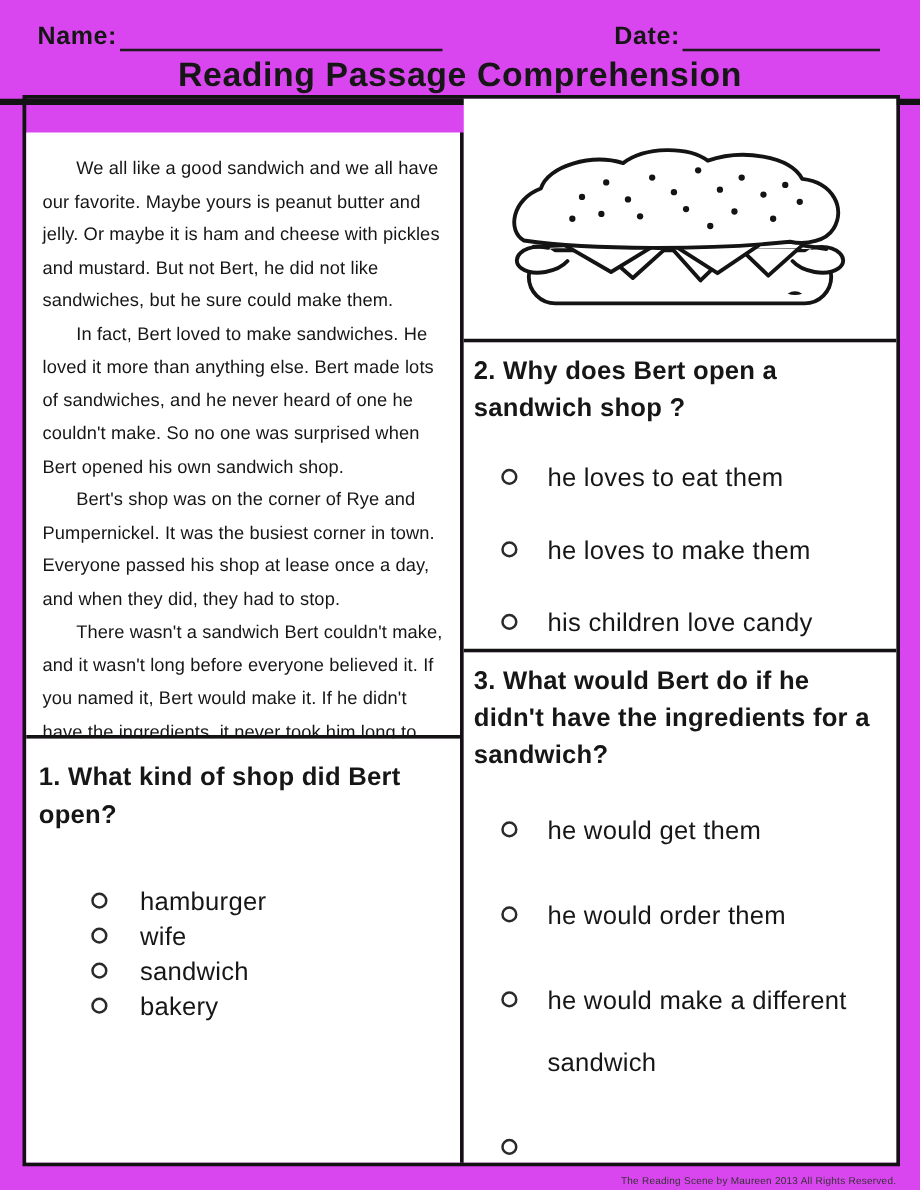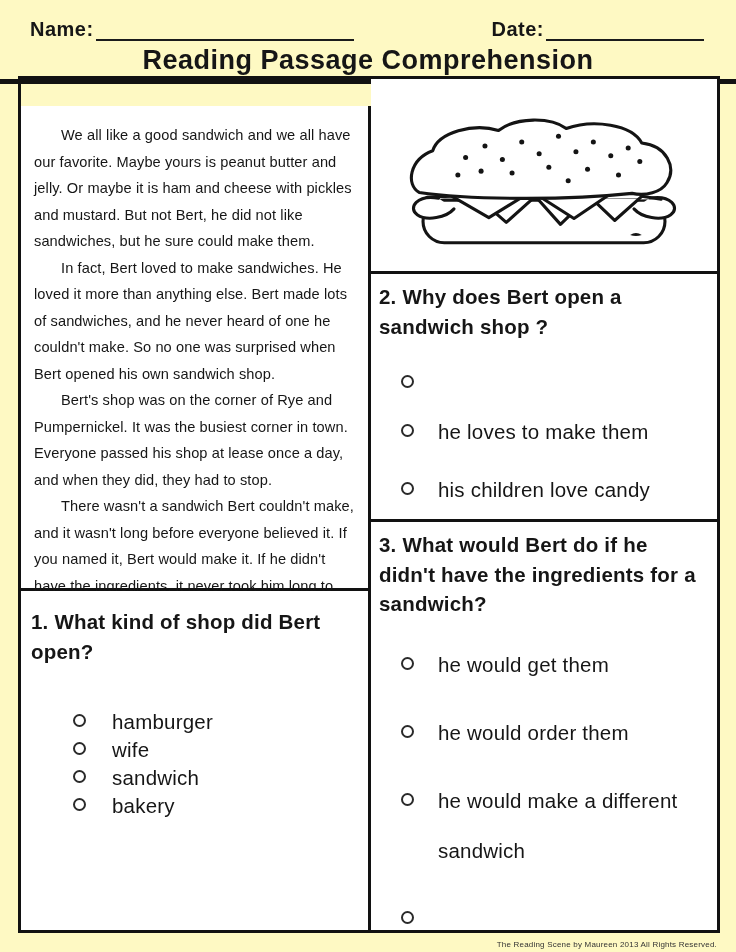--- a/index.html
+++ b/index.html
@@ -1,20 +1,20 @@
 <!DOCTYPE html>
 <html><head>
 <meta charset="utf-8">
 <style>
   * { margin:0; padding:0; box-sizing:border-box; }
   html,body { background:#ffffff; }
   .sheet {
     position:relative;
     width:736px; height:952px;
-    background:#fef9c3;
+    background:#d946ef;
     color:#161616;
     font-family:"Liberation Sans", sans-serif;
     overflow:hidden;
   }
   
   .topbar {
     display:flex; justify-content:space-between;
     padding:17px 32px 0 30px;
   }
   .field { display:flex; align-items:flex-end; }
@@ -183,20 +183,21 @@
       </div>
 
       <div class="cell cell-q2 q2">
         <div class="q-heading">
           <span>2.</span>
           <span>Why does Bert open a sandwich shop ?</span>
         </div>
         <div class="options">
           <div class="option">
             <span class="radio"></span>
+            <span class="option-label">he loves to eat them</span>
           </div>
           <div class="option">
             <span class="radio"></span>
             <span class="option-label">he loves to make them</span>
           </div>
           <div class="option">
             <span class="radio"></span>
             <span class="option-label">his children love candy</span>
           </div>
           <div class="option">

